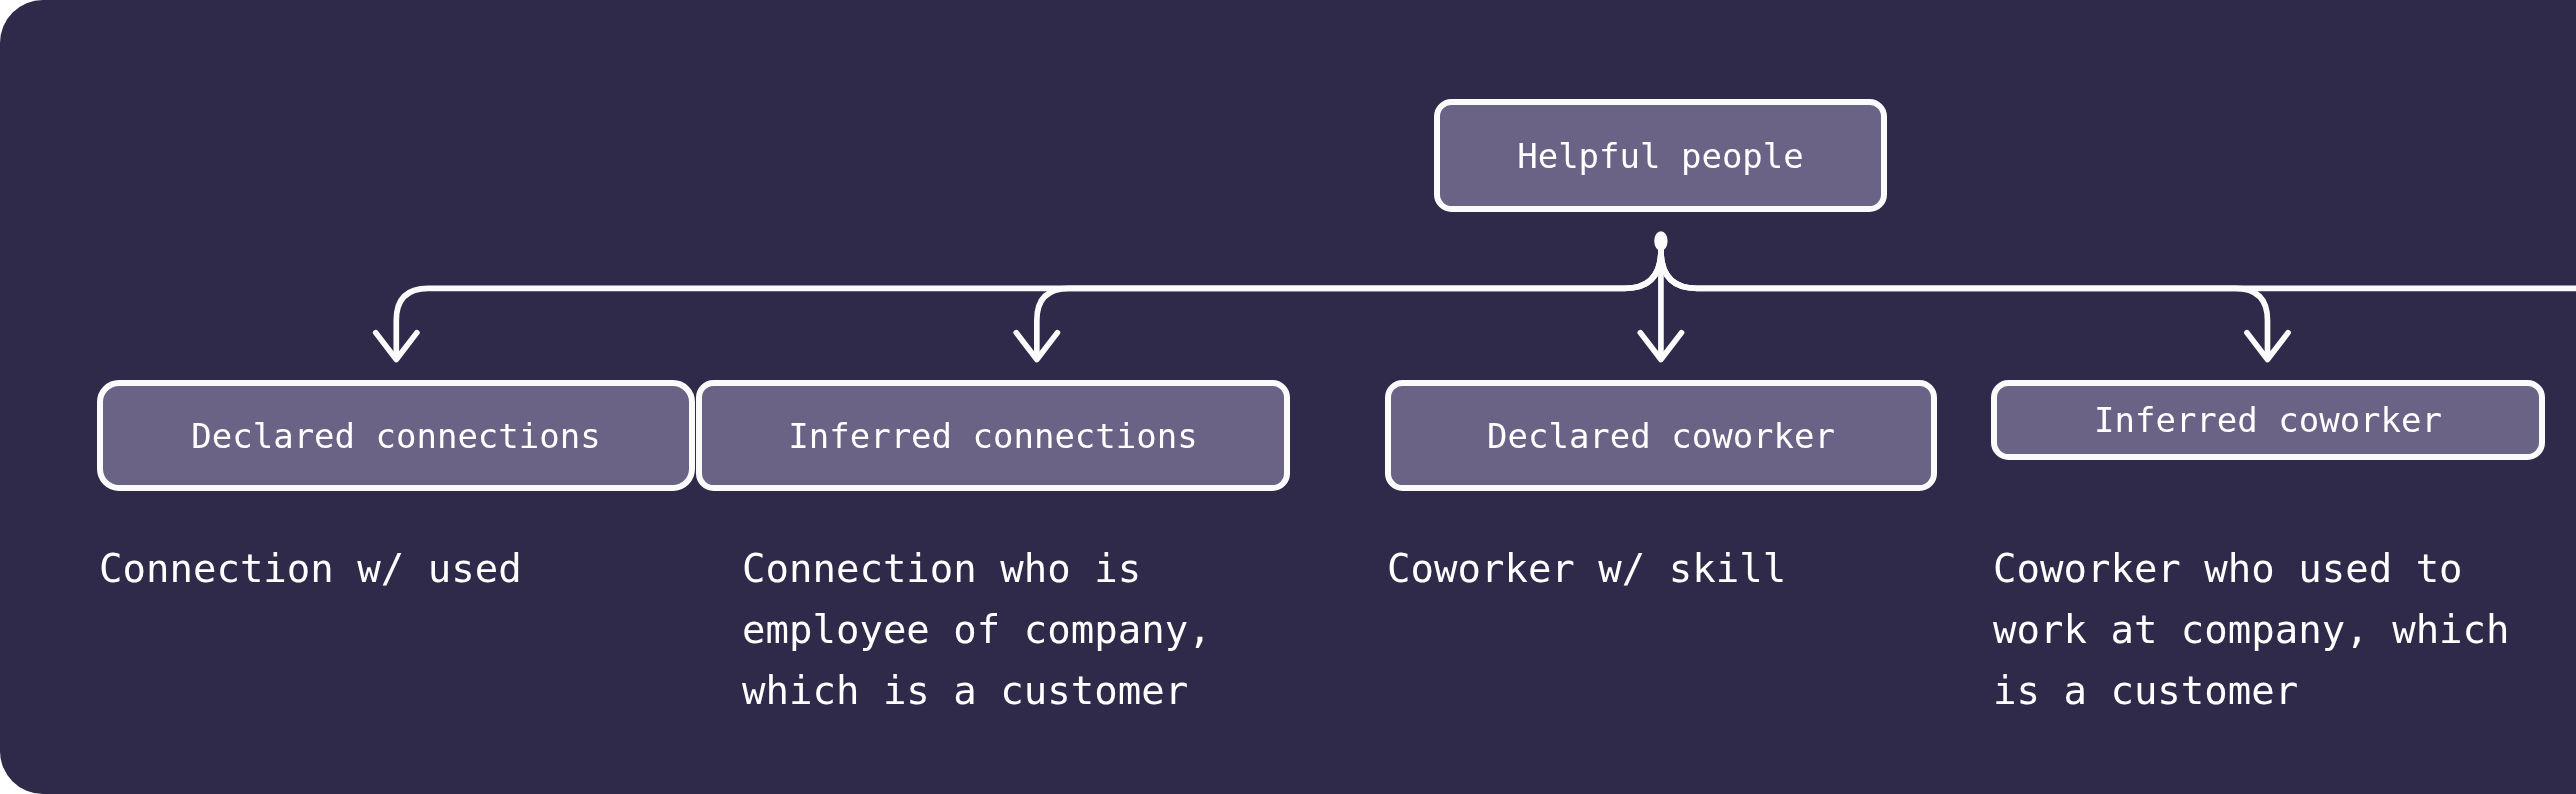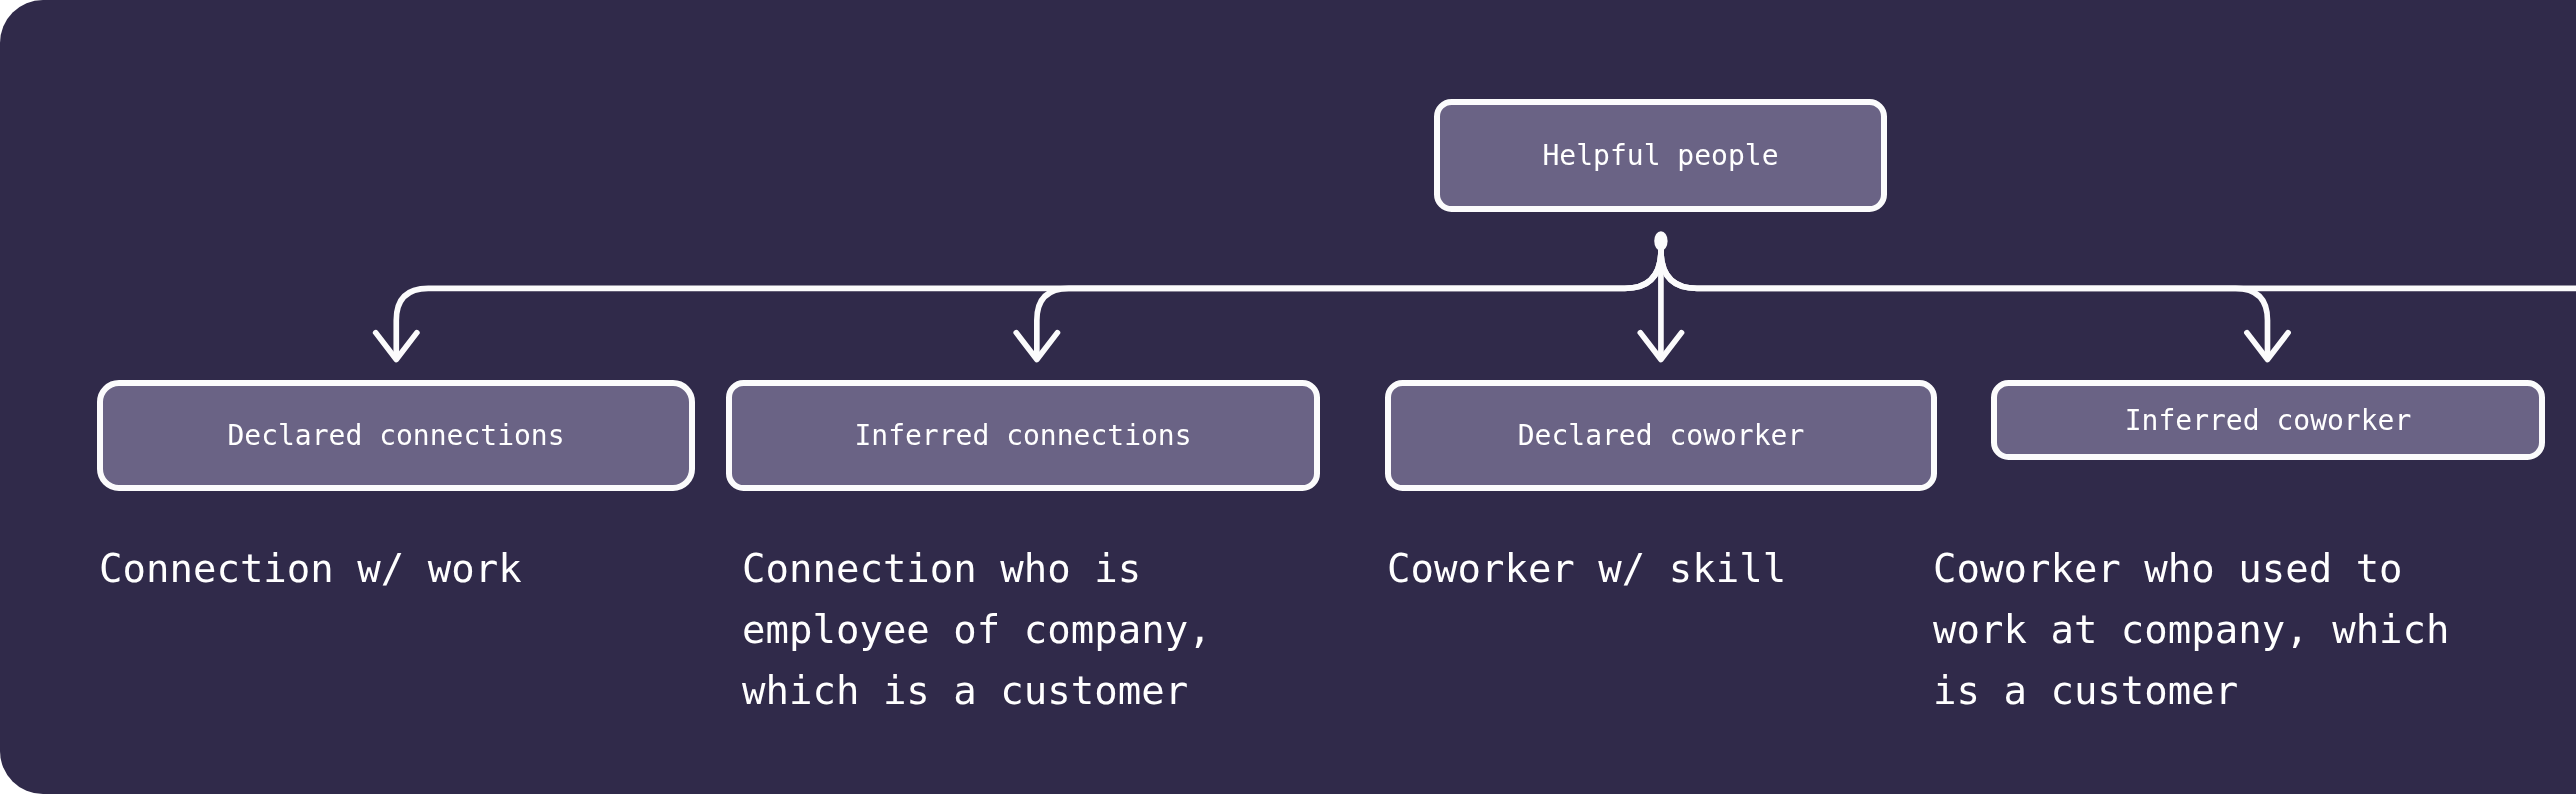--- a/index.html
+++ b/index.html
@@ -38,40 +38,40 @@
   .node {
     position: absolute;
     box-sizing: border-box;
     background: #6a6385;
     border: 6.7px solid #fbfbfc;
     border-radius: 17.5px;
     display: flex;
     align-items: center;
     justify-content: center;
     color: #ffffff;
-    font-size: 28px;
+    font-size: 34px;
     white-space: nowrap;
   }
   .node-root { left: 1434px; top: 99px; width: 453px;  height: 113px; }
   .node-c1   { left: 97px;  top: 380px; width: 598px; height: 111px; border-radius: 22px; }
-  .node-c2   { left: 726px; top: 380px; width: 594px; height: 111px; }
+  .node-c2   { left: 696px; top: 380px; width: 594px; height: 111px; }
   .node-c3   { left: 1385px; top: 380px; width: 552px; height: 111px; }
   .node-c4   { left: 1991px; top: 380px; width: 554px; height: 80px; }
   .desc {
     position: absolute;
     top: 538px;
     color: #ffffff;
     font-size: 39px;
     line-height: 61px;
     white-space: pre-line;
   }
   .desc-1 { left: 99px; }
   .desc-2 { left: 742px; }
   .desc-3 { left: 1387px; }
-  .desc-4 { left: 1933px; }
+  .desc-4 { left: 1993px; }
 </style>
 </head>
 <body>
 
 <div class="canvas">
 
   <svg class="edges" viewBox="0 0 6258 1542">
 
     <ellipse cx="3224" cy="468" rx="13" ry="19"></ellipse>
 
@@ -98,21 +98,21 @@
   <div class="node node-c2">
     <span>Inferred connections</span>
   </div>
   <div class="node node-c3">
     <span>Declared coworker</span>
   </div>
   <div class="node node-c4">
     <span>Inferred coworker</span>
   </div>
 
-  <div class="desc desc-1">Connection w/ work</div>
+  <div class="desc desc-1">Connection w/ used</div>
   <div class="desc desc-3">Coworker w/ skill</div>
   <div class="desc desc-2">Connection who is
 employee of company,
 which is a customer</div>
   <div class="desc desc-4">Coworker who used to
 work at company, which
 is a customer</div>
 
 </div>
 

